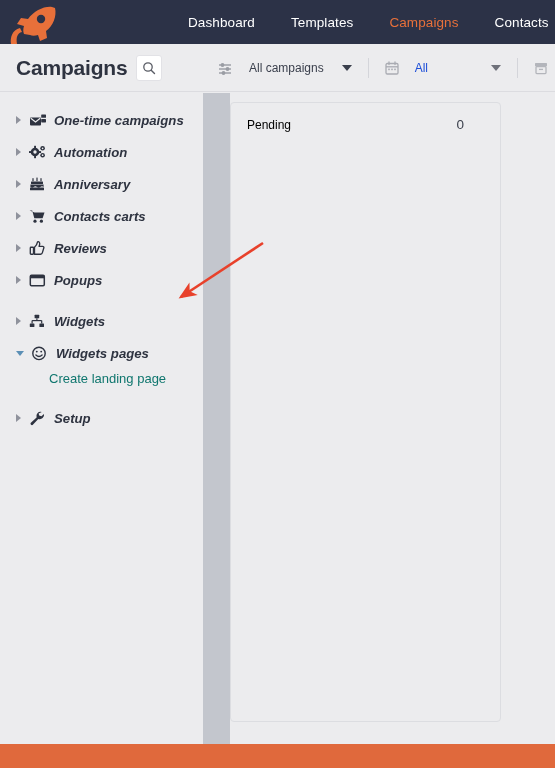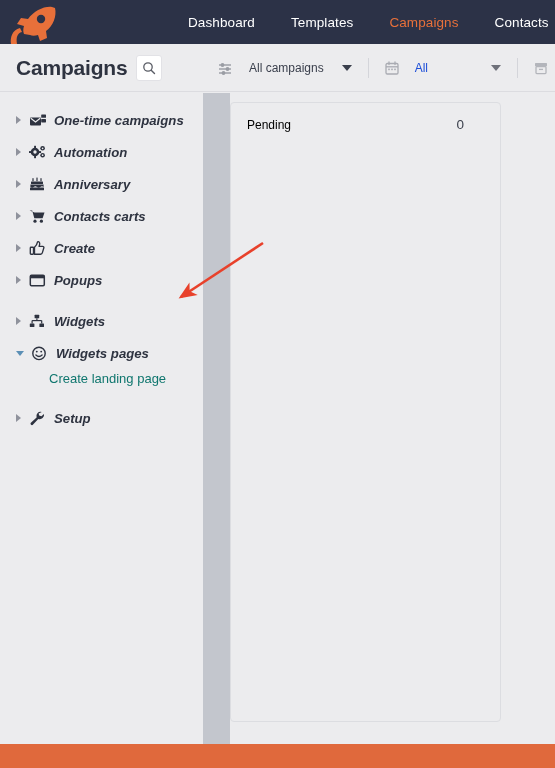--- a/index.html
+++ b/index.html
@@ -282,21 +282,21 @@
       <div class="side-item" style="margin-bottom:8px">
         <span class="arrow-r"></span>
         <span class="side-icon">
           <svg width="18" height="15" viewBox="0 0 18 15">
             <path d="M5.5 6.2 C6.6 5.2 8 3.4 8.2 1.8 C8.4 0.6 9.6 0.4 10.2 1.1
                      C10.9 1.9 10.6 4 10.1 5.3 L13.6 5.3 C14.6 5.3 15.1 6.2 14.8 7
                      L13.3 11.9 C13.1 12.7 12.4 13.2 11.6 13.2 L5.5 13.2 Z" fill="none" stroke="#2e3340" stroke-width="1.35" stroke-linejoin="round"></path>
             <rect x="1.3" y="6.2" width="3.2" height="7" rx=".7" fill="none" stroke="#2e3340" stroke-width="1.35"></rect>
           </svg>
         </span>
-        <span class="side-label">Create</span>
+        <span class="side-label">Reviews</span>
       </div>
 
       <div class="side-item" style="margin-bottom:17px">
         <span class="arrow-r"></span>
         <span class="side-icon">
           <svg width="18" height="15" viewBox="0 0 18 15">
             <rect x="1.3" y="2.2" width="14" height="10.6" rx="1.2" fill="none" stroke="#2e3340" stroke-width="1.5"></rect>
             <rect x="1.3" y="2.2" width="14" height="3.1" fill="#2e3340"></rect>
           </svg>
         </span>

